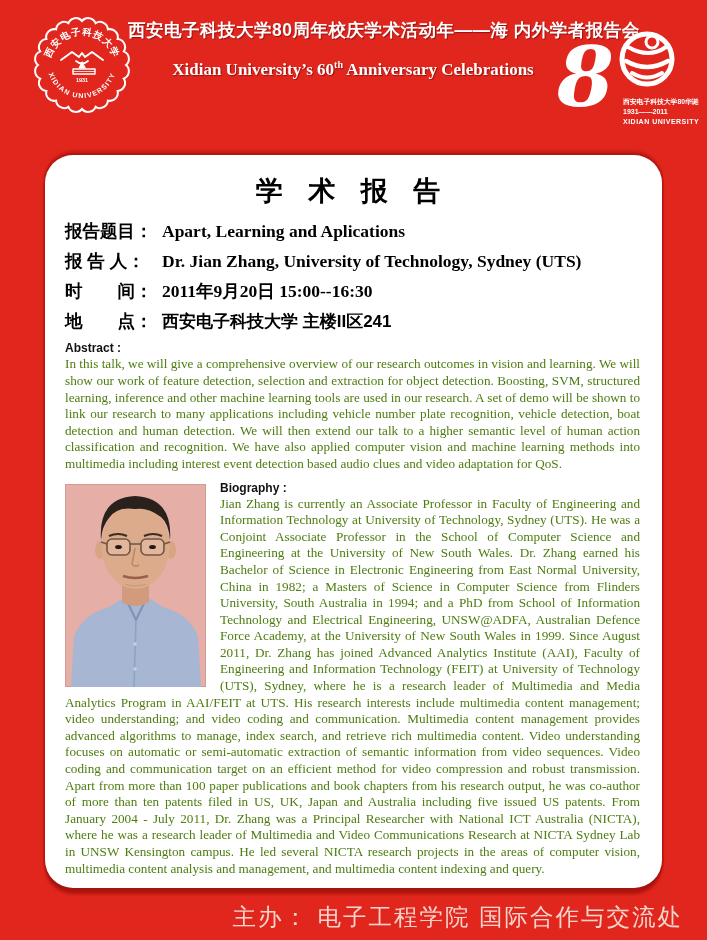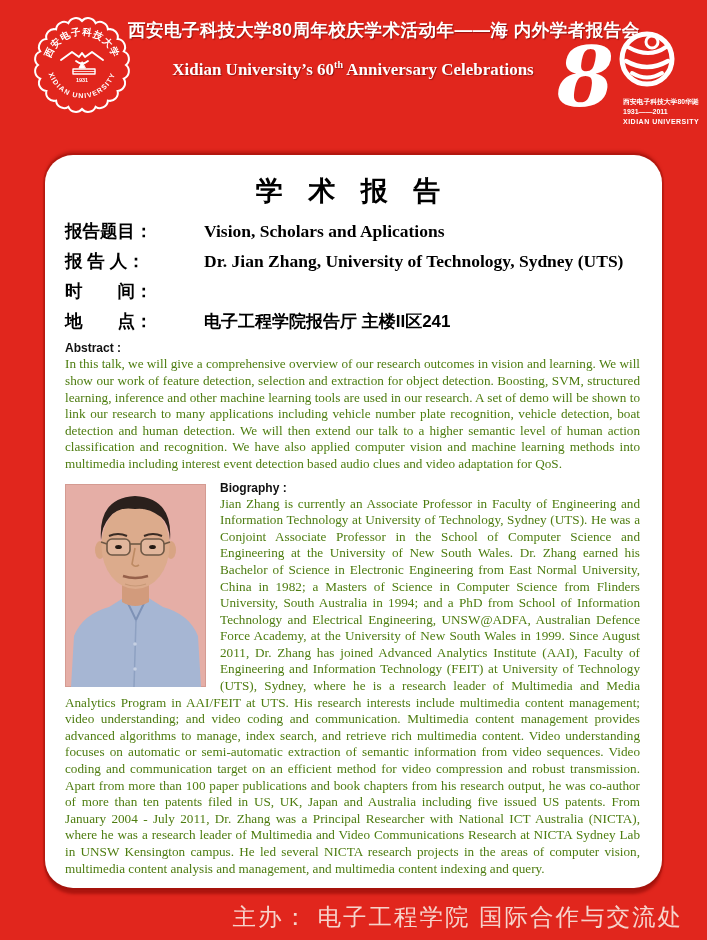--- a/index.html
+++ b/index.html
@@ -23,21 +23,21 @@
   .card{
     position:absolute;left:45px;top:155px;width:617px;height:733px;
     background:#ffffff;border-radius:28px;
     box-shadow:0 0 0 2px rgba(150,15,8,.30), 0 6px 3px rgba(130,8,4,.55), 0 -4px 3px rgba(130,8,4,.35);
     padding:14px 22px 2px 20px;box-sizing:border-box;color:#111;
   }
   .card-title{
     text-align:center;font-size:27px;font-weight:bold;letter-spacing:9px;
     color:#000;margin:4px 0 12px 0;
   }
-  .field{display:flex;align-items:baseline;margin:0 0 9px 0;line-height:1.2;gap:42px;}
+  .field{display:flex;align-items:baseline;margin:0 0 9px 0;line-height:1.2;}
   .field .lbl{flex:0 0 97px;font-weight:bold;font-size:17.5px;color:#000;white-space:pre;}
   .field .val{font-family:"Liberation Serif",serif;font-size:17.5px;color:#000;font-weight:bold;}
   .field .val.bold{font-weight:bold;}
   .field .val.cn{font-family:"Liberation Sans",sans-serif;font-size:17px;}
   .sec-label{font-family:Liberation Sans, sans-serif;font-weight:bold;font-size:12px;margin:6px 0 1px 0;}
   .body-text{
     font-family:"Liberation Serif",serif;font-size:13.2px;line-height:16.6px;
     text-align:justify;color:#4d7c0f;
   }
   .bio-wrap{margin-top:8px;}
@@ -99,32 +99,33 @@
     </g>
   </svg>
 </div>
 
 <div class="card">
 
   <div class="card-title">学 术 报 告</div>
 
   <div class="field">
     <span class="lbl">报告题目：</span>
-    <span class="val bold">Vision, Scholars and Aplications</span>
+    <span class="val bold">Apart, Learning and Aplications</span>
   </div>
   <div class="field">
     <span class="lbl">报 告 人：</span>
     <span class="val">Dr. Jian Zhang, University of Technology, Sydney (UTS)</span>
   </div>
   <div class="field">
     <span class="lbl">时　　间：</span>
+    <span class="val">2011年9月20日  15:00--16:30</span>
   </div>
   <div class="field">
     <span class="lbl">地　　点：</span>
-    <span class="val cn">电子工程学院报告厅 主楼II区241</span>
+    <span class="val cn">西安电子科技大学 主楼II区241</span>
   </div>
 
   <div class="sec-label">Abstract :</div>
   <div class="body-text">In this talk, we will give a comprehensive overview of our research outcomes in vision and learning. We will show our work of feature detection, selection and extraction for object detection. Boosting, SVM, structured learning, inference and other machine learning tools are used in our research. A set of demo will be shown to link our research to many applications including vehicle number plate recognition, vehicle detection, boat detection and human detection. We will then extend our talk to a higher semantic level of human action classification and recognition. We have also applied computer vision and machine learning methods into multimedia including interest event detection based audio clues and video adaptation for QoS.</div>
 
   <div class="bio-wrap">
 
     <svg class="photo" viewBox="0 0 141 203">
       <rect width="141" height="203" fill="#e5aea6"></rect>
       <rect width="141" height="203" fill="none" stroke="#d49b92" stroke-width="2"></rect>

